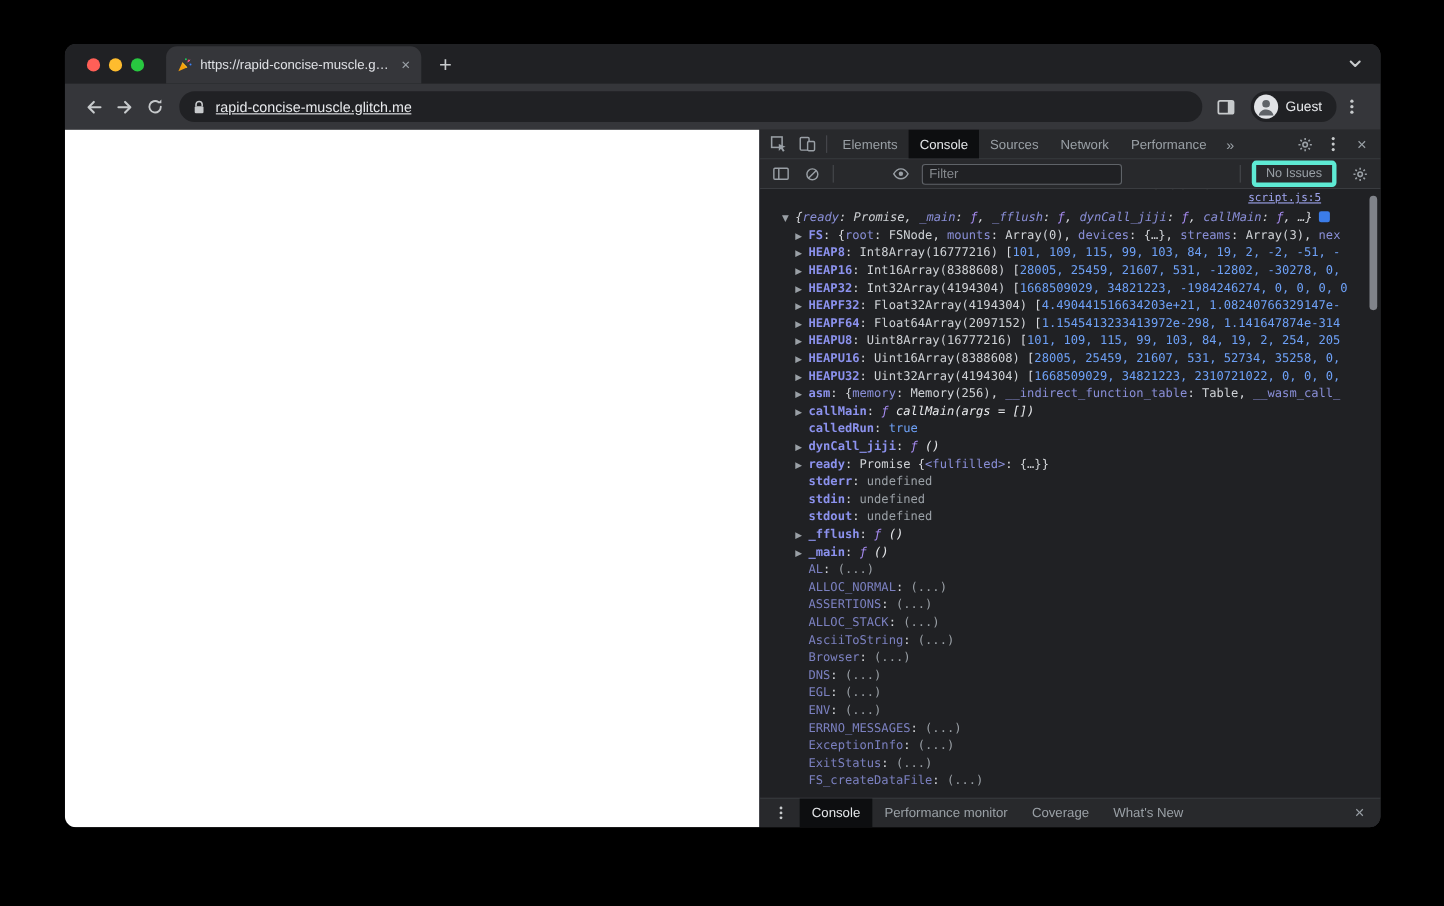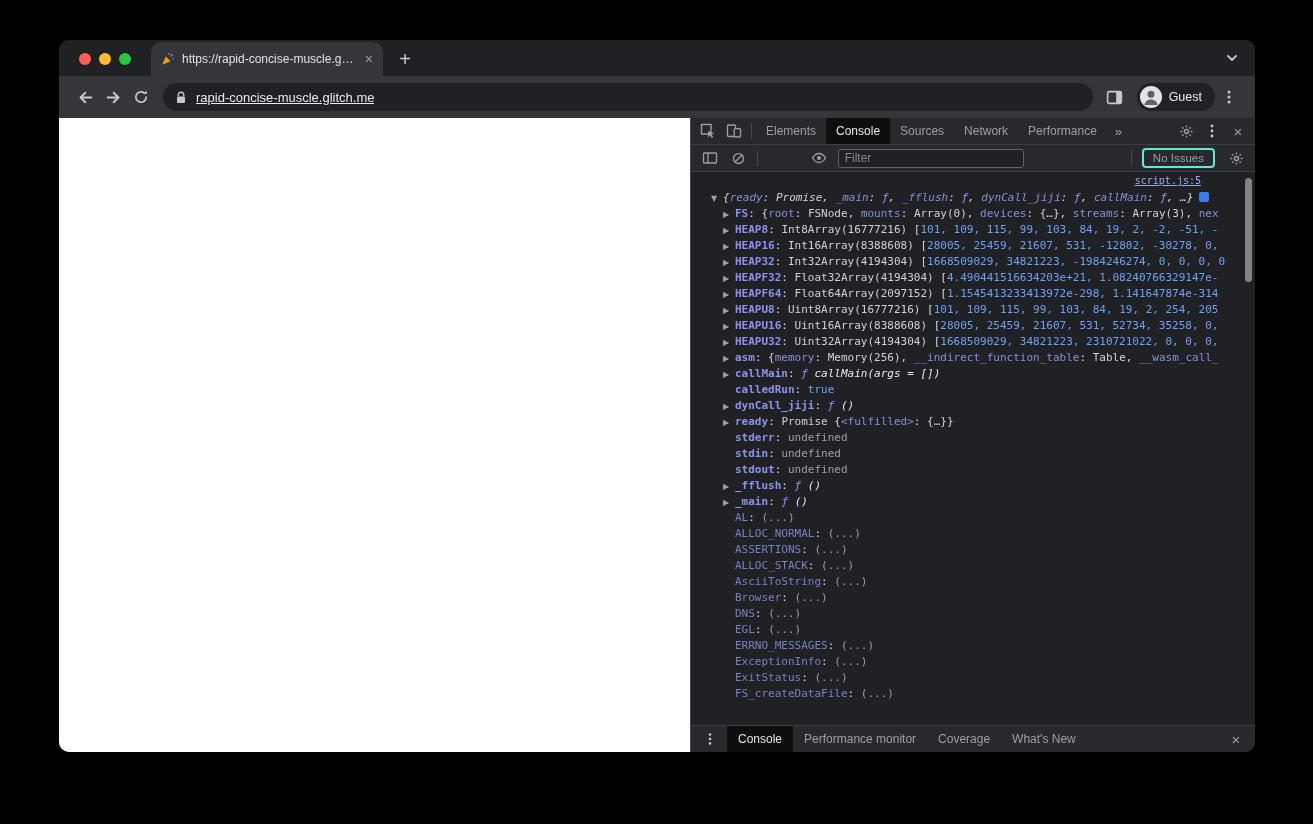--- a/index.html
+++ b/index.html
@@ -55,21 +55,21 @@
   .morebtn{padding:0 8px;font-size:13px;color:#9aa0a6;}
   .spacer{flex:1;}
   .xbtn{font-size:15px;color:#9aa0a6;}
   
   .console-toolbar{border-bottom:1px solid #3c3f43;padding:0 6px;gap:2px;}
   .selector{display:flex;align-items:center;gap:5px;padding:0 7px;white-space:nowrap;color:#9aa0a6;margin-top:38px;}
   .caret{font-size:8px;color:#9aa0a6;font-family:"DejaVu Sans",sans-serif;}
   .filter{width:190px;height:19px;background:#202124;border:1px solid #5f6368;border-radius:3px;
     color:#e8eaed;font-size:12px;padding:0 6px;box-sizing:border-box;font-family:"Liberation Sans",sans-serif;outline:none;margin:0 4px;}
   .filter::placeholder{color:#868a8f;}
-  .chipbtn{border:2px solid #5eead4;border-radius:4px;padding:2px 9px;white-space:nowrap;font-size:11.5px;color:#9aa0a6;margin:0 4px;}
+  .chipbtn{border:4px solid #5eead4;border-radius:4px;padding:2px 9px;white-space:nowrap;font-size:11.5px;color:#9aa0a6;margin:0 4px;}
   
   .console{flex:1;position:relative;overflow:hidden;background:#202124;
     font-family:"DejaVu Sans Mono","Liberation Mono",monospace;font-size:11px;
     padding-top:18px;box-sizing:border-box;}
   .crow{height:16px;line-height:16px;white-space:nowrap;overflow:hidden;padding-right:14px;}
   .tri{display:inline-block;width:12px;font-size:8px;color:#9aa0a6;font-family:"DejaVu Sans",sans-serif;}
   .ind0 .tri{margin-left:20px;}
   .ind1 .tri{margin-left:32px;}
   .it span:not(.tri){font-style:italic;}
   .sg-w{color:var(--c-token-text,#d7d9dd);}
@@ -312,20 +312,21 @@
           <div class="crow ind1"><span class="tri">▶</span><span class="sg-k">_fflush</span><span class="sg-w">: </span><span class="sg-f">ƒ </span><span class="sg-fi">()</span></div>
           <div class="crow ind1"><span class="tri">▶</span><span class="sg-k">_main</span><span class="sg-w">: </span><span class="sg-f">ƒ </span><span class="sg-fi">()</span></div>
           <div class="crow ind1"><span class="tri"></span><span class="sg-kd">AL</span><span class="sg-w">: </span><span class="sg-g">(...)</span></div>
           <div class="crow ind1"><span class="tri"></span><span class="sg-kd">ALLOC_NORMAL</span><span class="sg-w">: </span><span class="sg-g">(...)</span></div>
           <div class="crow ind1"><span class="tri"></span><span class="sg-kd">ASSERTIONS</span><span class="sg-w">: </span><span class="sg-g">(...)</span></div>
           <div class="crow ind1"><span class="tri"></span><span class="sg-kd">ALLOC_STACK</span><span class="sg-w">: </span><span class="sg-g">(...)</span></div>
           <div class="crow ind1"><span class="tri"></span><span class="sg-kd">AsciiToString</span><span class="sg-w">: </span><span class="sg-g">(...)</span></div>
           <div class="crow ind1"><span class="tri"></span><span class="sg-kd">Browser</span><span class="sg-w">: </span><span class="sg-g">(...)</span></div>
           <div class="crow ind1"><span class="tri"></span><span class="sg-kd">DNS</span><span class="sg-w">: </span><span class="sg-g">(...)</span></div>
           <div class="crow ind1"><span class="tri"></span><span class="sg-kd">EGL</span><span class="sg-w">: </span><span class="sg-g">(...)</span></div>
+          <div class="crow ind1"><span class="tri"></span><span class="sg-kd">ENV</span><span class="sg-w">: </span><span class="sg-g">(...)</span></div>
           <div class="crow ind1"><span class="tri"></span><span class="sg-kd">ERRNO_MESSAGES</span><span class="sg-w">: </span><span class="sg-g">(...)</span></div>
           <div class="crow ind1"><span class="tri"></span><span class="sg-kd">ExceptionInfo</span><span class="sg-w">: </span><span class="sg-g">(...)</span></div>
           <div class="crow ind1"><span class="tri"></span><span class="sg-kd">ExitStatus</span><span class="sg-w">: </span><span class="sg-g">(...)</span></div>
           <div class="crow ind1"><span class="tri"></span><span class="sg-kd">FS_createDataFile</span><span class="sg-w">: </span><span class="sg-g">(...)</span></div>
         </div>
 
       <div class="drawer">
         <div class="iconbtn kebab">
           <span>
             <svg width="4" height="14" viewBox="0 0 4 14" fill="#9aa0a6">

